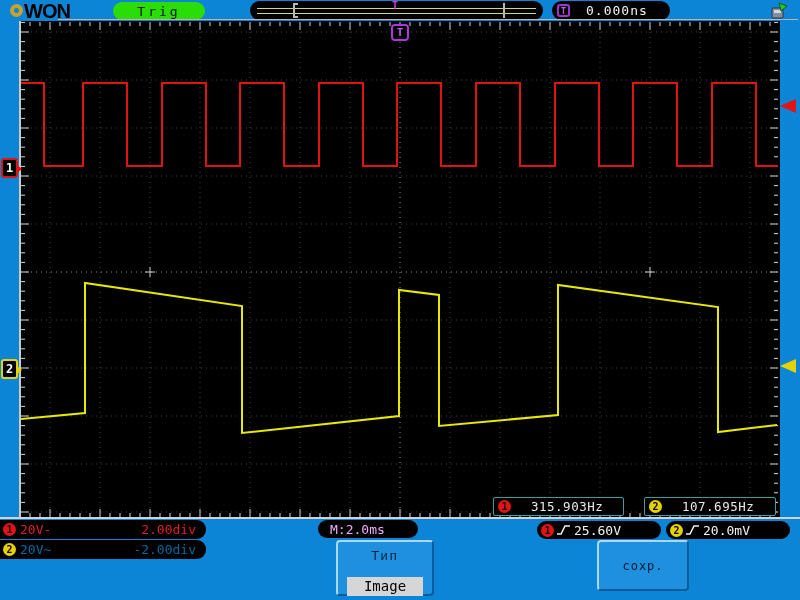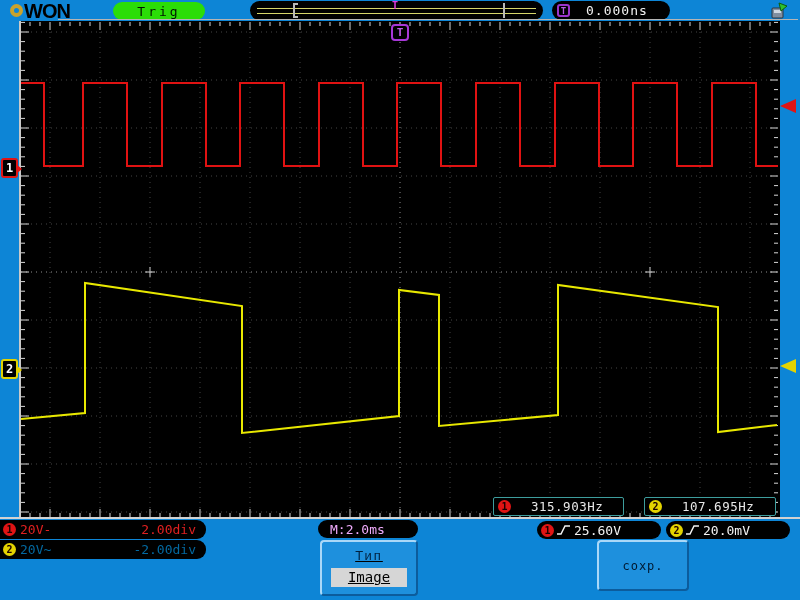--- a/index.html
+++ b/index.html
@@ -84,24 +84,24 @@
     background:#000; border-radius:9px; display:flex; align-items:center; padding-left:12px; }
   .m-pill span { color:#f0abfc; font-size:13px; }
   .trig-pill-ch { position:absolute; top:521px; width:124px; height:18px;
     background:#000; border-radius:9px; display:flex; align-items:center; padding:0 4px; }
   .trig-pill-ch .lvl { color:#f2f2f2; font-size:13px; margin-left:4px; }
   .trig-pill-ch.c1 { left:537px; } .trig-pill-ch.c2 { left:666px; }
   .edge-icon { margin-left:3px; flex:none; }
   
   .menu-btn { position:absolute; background:#1e90dd; border:2px solid;
     border-color:#aad8f8 #0c5c9c #0c5c9c #aad8f8; border-radius:4px; }
-  .type-btn { left:320px; top:540px; width:98px; height:56px;text-decoration:underline; }
+  .type-btn { left:336px; top:540px; width:98px; height:56px; }
   .type-label { margin-top:6px; text-align:center; color:#00213f; font-size:13px;
     font-family:"Liberation Sans", sans-serif; letter-spacing:2px; }
-  .type-value { margin:5px auto 0; width:76px; height:19px; background:#d6d6d6;
+  .type-value { margin:14px auto 0; width:76px; height:19px; background:#d6d6d6;
     color:#000; font-size:14px; text-align:center; line-height:19px; }
   .save-btn { left:597px; top:540px; width:92px; height:51px;
     display:flex; align-items:center; justify-content:center; }
   .save-btn span { color:#001830; font-size:12px; letter-spacing:1px; }
 </style>
 </head>
 <body>
 
 <div class="screen">
 

